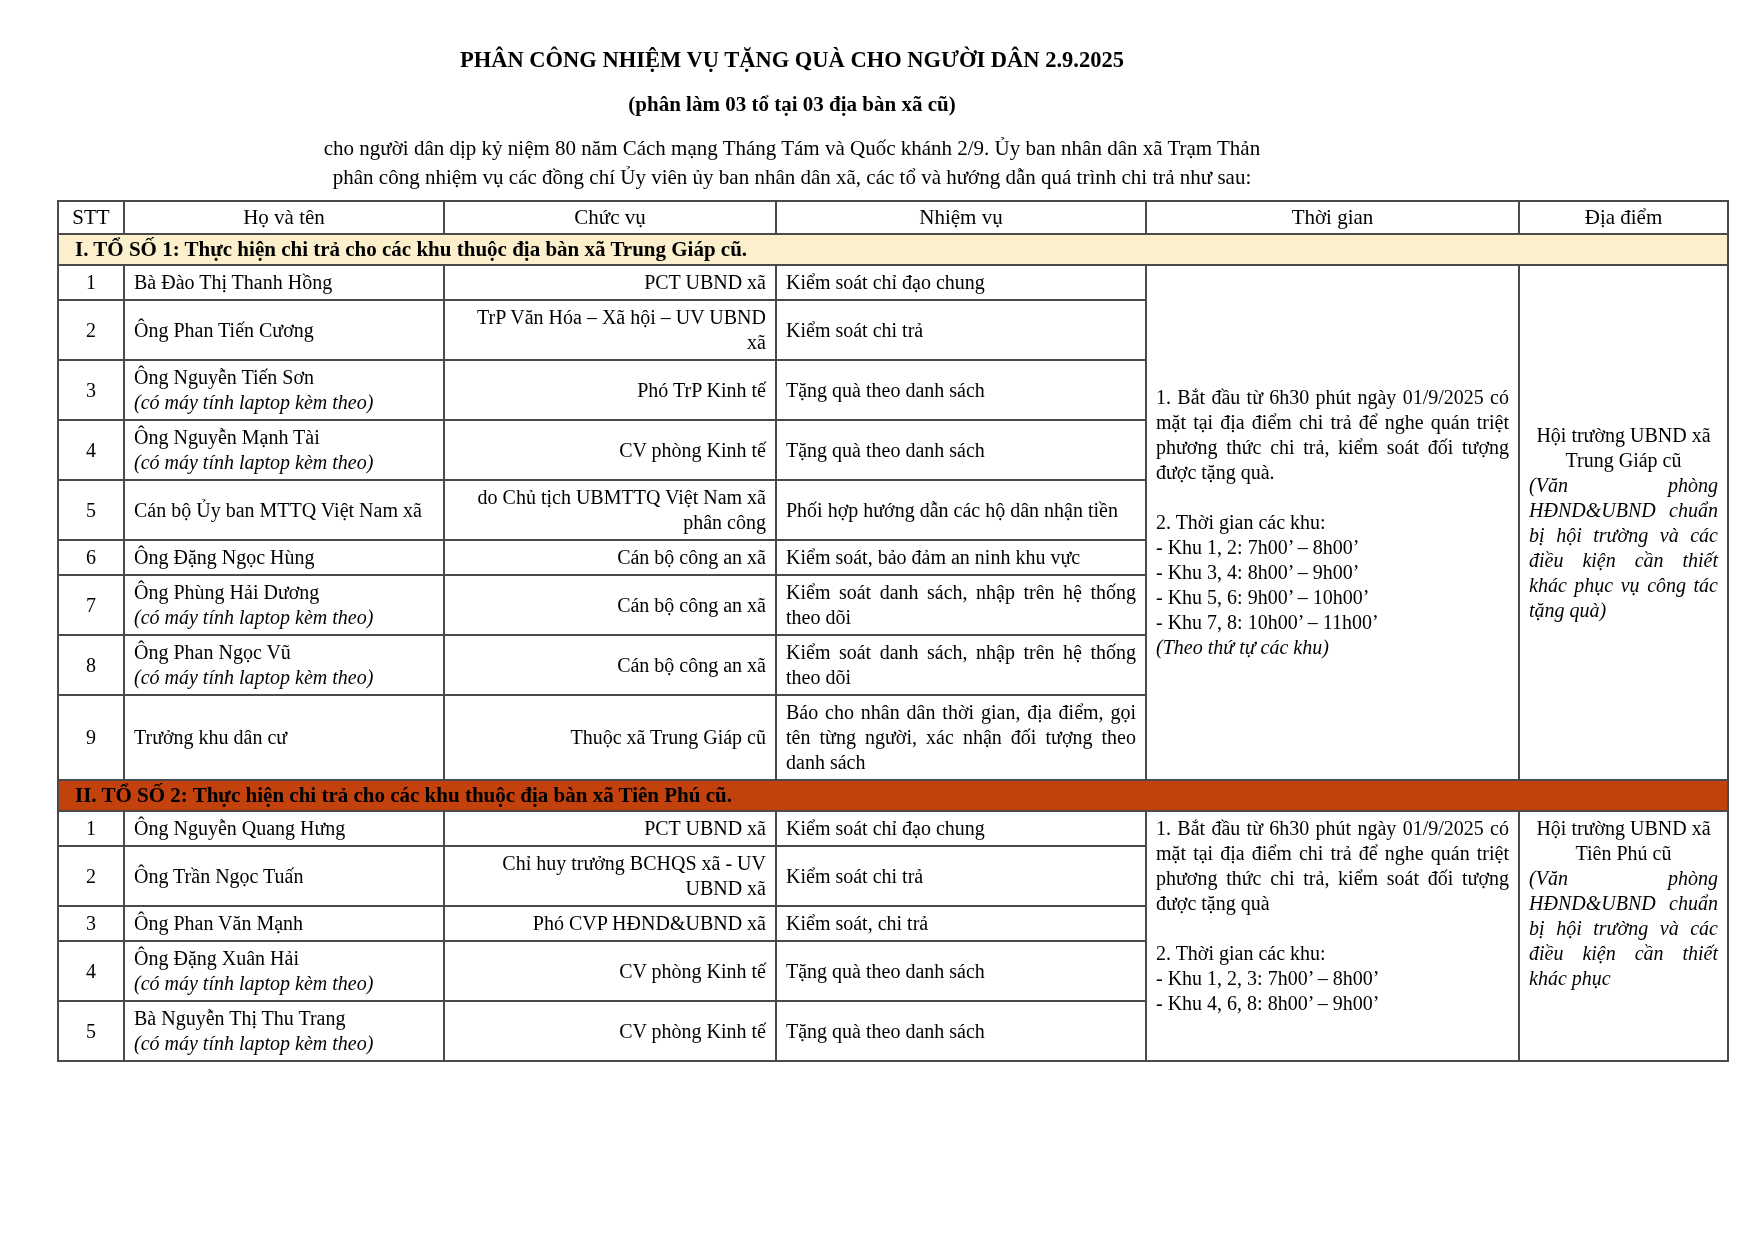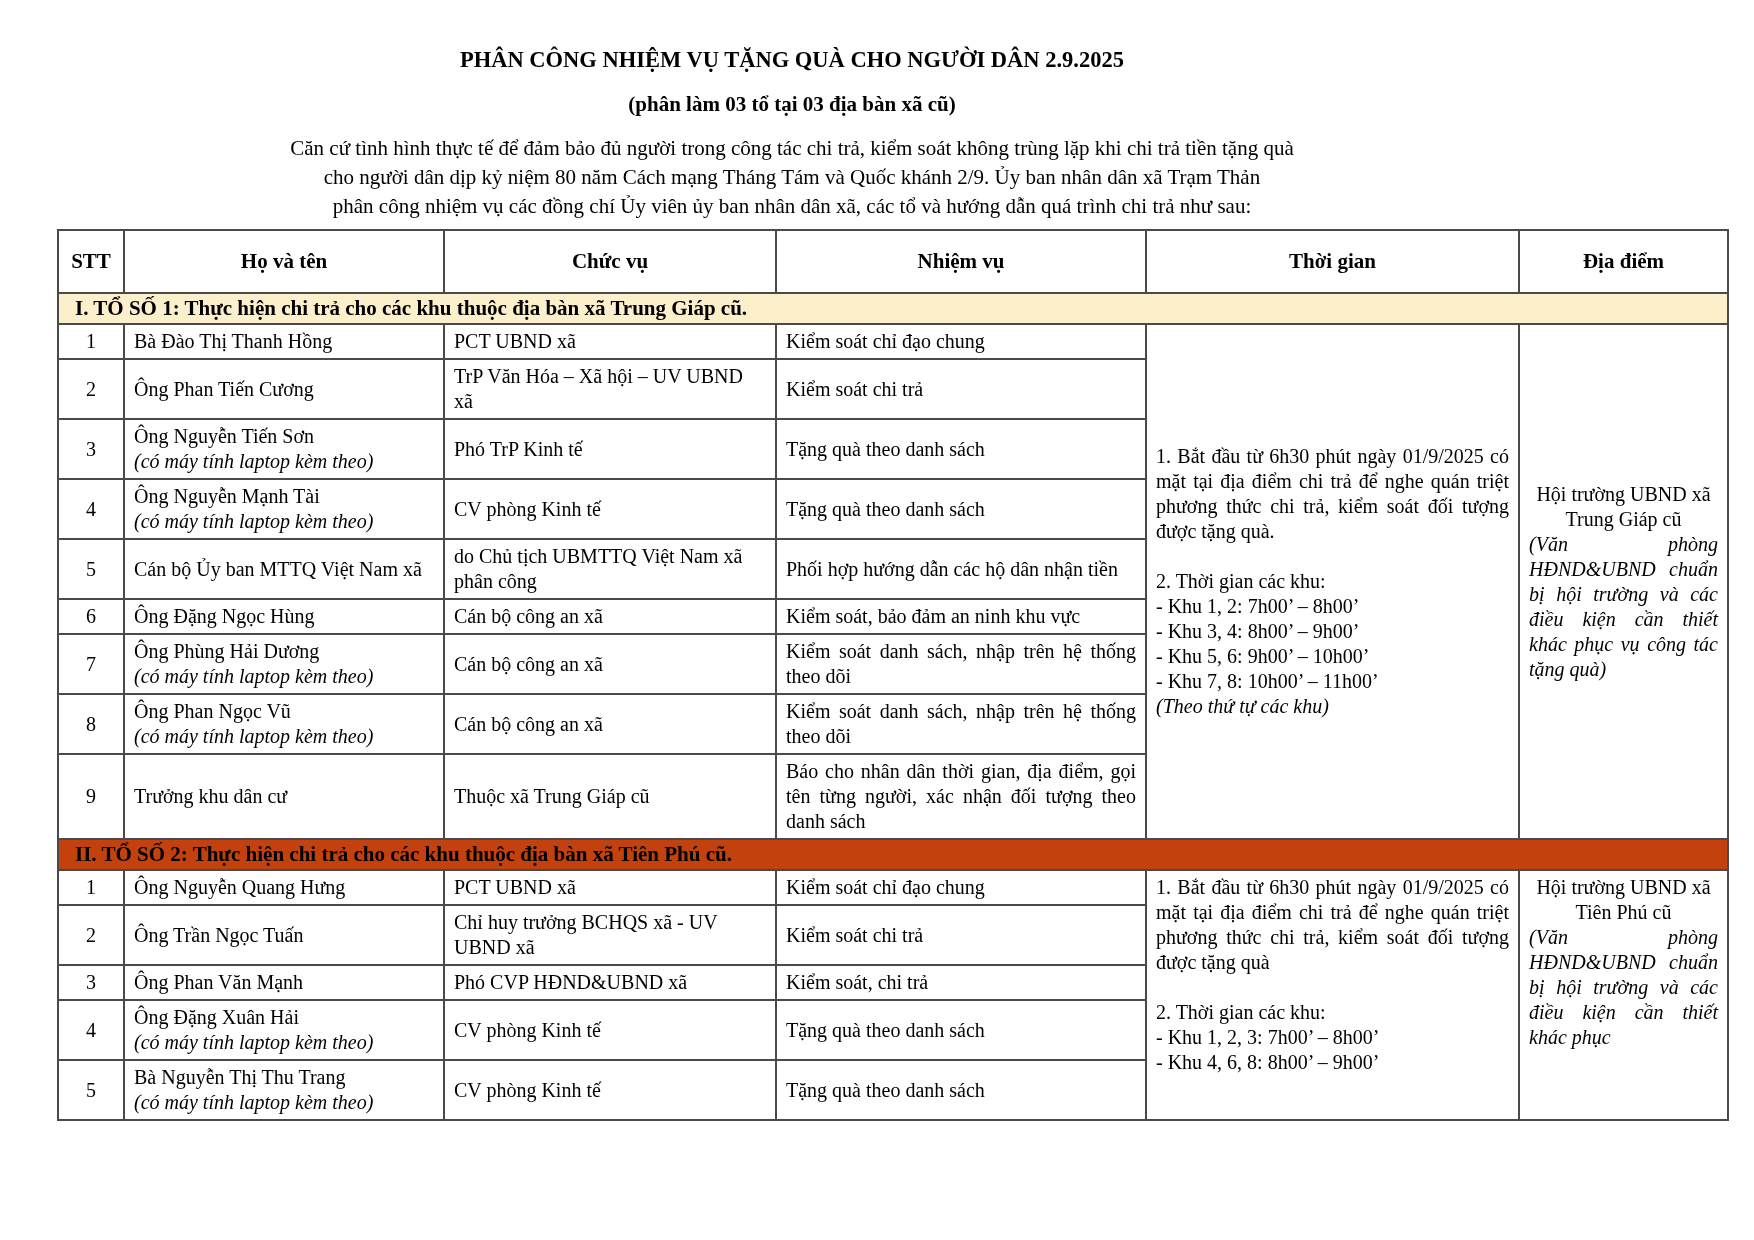--- a/index.html
+++ b/index.html
@@ -29,31 +29,31 @@
   table.assign col.c-time{width:373px;}
   table.assign col.c-place{width:209px;}
 
   table.assign th, table.assign td{
     border:2px solid #4a4a4a;
     font-size:20px;line-height:25px;
     padding:4px 9px;vertical-align:middle;
     overflow:hidden;
   }
   table.assign th{
-    font-size:21px;font-weight:bold;text-align:center;padding:18px 4px;
+    font-size:21px;font-weight:normal;text-align:center;padding:3px 4px;
   }
   tr.section-row td{
     font-weight:bold;font-size:21px;text-align:left;padding:2px 16px;
   }
   td.stt{text-align:center;}
   td.name{text-align:justify;}
   td.name .note, .italic{font-style:italic;}
   td.name .note{display:block;}
   td.name .note:empty{display:none;}
-  td.role{text-align:left;font-family:Liberation Serif, serif;}
+  td.role{text-align:right;font-family:Liberation Serif, serif;}
   td.duty{text-align:justify;}
 
   td.time-cell{vertical-align:middle;padding:4px 11px;}
   td.time-cell p{margin:0;text-align:justify;}
   td.time-cell p.khu{text-align:left;}
   td.time-cell p.khu-head{margin-top:25px;text-align:left;}
   td.time-cell.top{vertical-align:top;}
 
   td.place-cell{vertical-align:middle;padding:4px 9px;}
   td.place-cell .place-main{margin:0;text-align:center;}
@@ -62,21 +62,20 @@
 </style>
 </head>
 <body>
 
 <div class="page">
 
   <div class="doc-header">
     <p class="doc-title">PHÂN CÔNG NHIỆM VỤ TẶNG QUÀ CHO NGƯỜI DÂN 2.9.2025</p>
     <p class="doc-subtitle">(phân làm 03 tổ tại 03 địa bàn xã cũ)</p>
     <p class="intro">
-      <span>Căn cứ tình hình thực tế để đảm bảo đủ người trong công tác chi trả, kiểm soát không trùng lặp khi chi trả tiền tặng quà</span>
       <span>cho người dân dịp kỷ niệm 80 năm Cách mạng Tháng Tám và Quốc khánh 2/9. Ủy ban nhân dân xã Trạm Thản</span>
       <span>phân công nhiệm vụ các đồng chí Ủy viên ủy ban nhân dân xã, các tổ và hướng dẫn quá trình chi trả như sau:</span>
     </p>
   </div>
 
   <table class="assign">
     <colgroup>
       <col class="c-stt">
         <col class="c-name">
         <col class="c-role">

